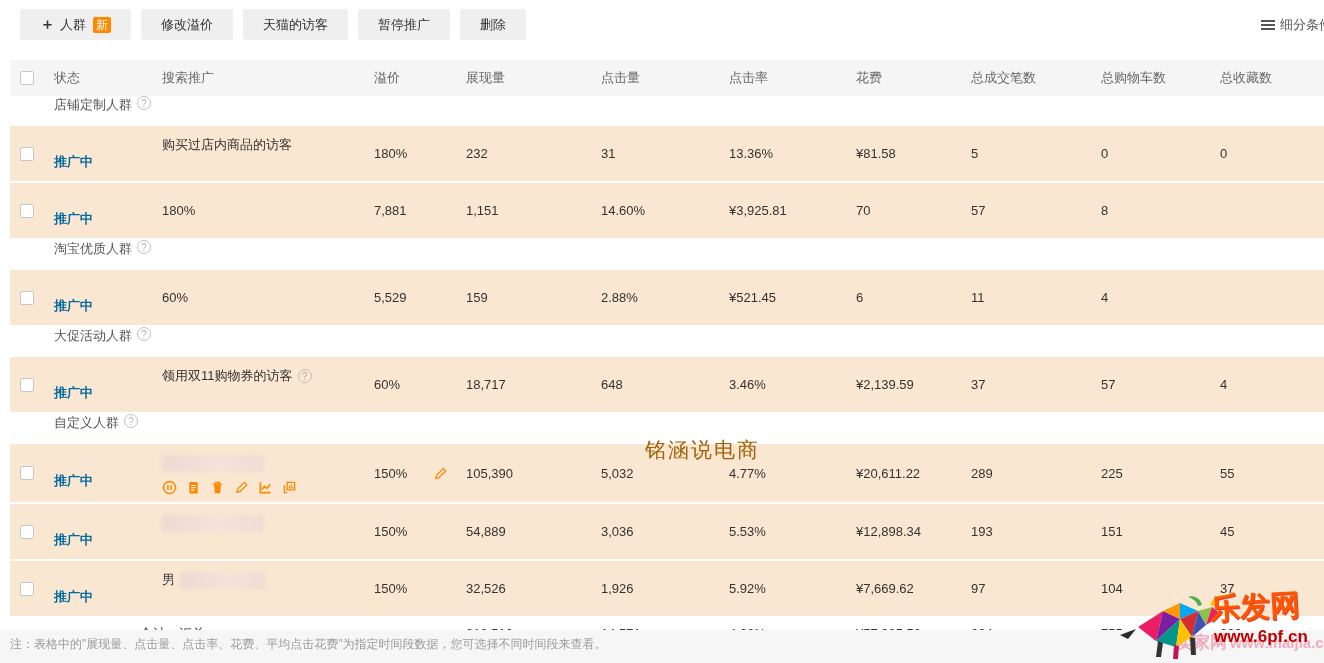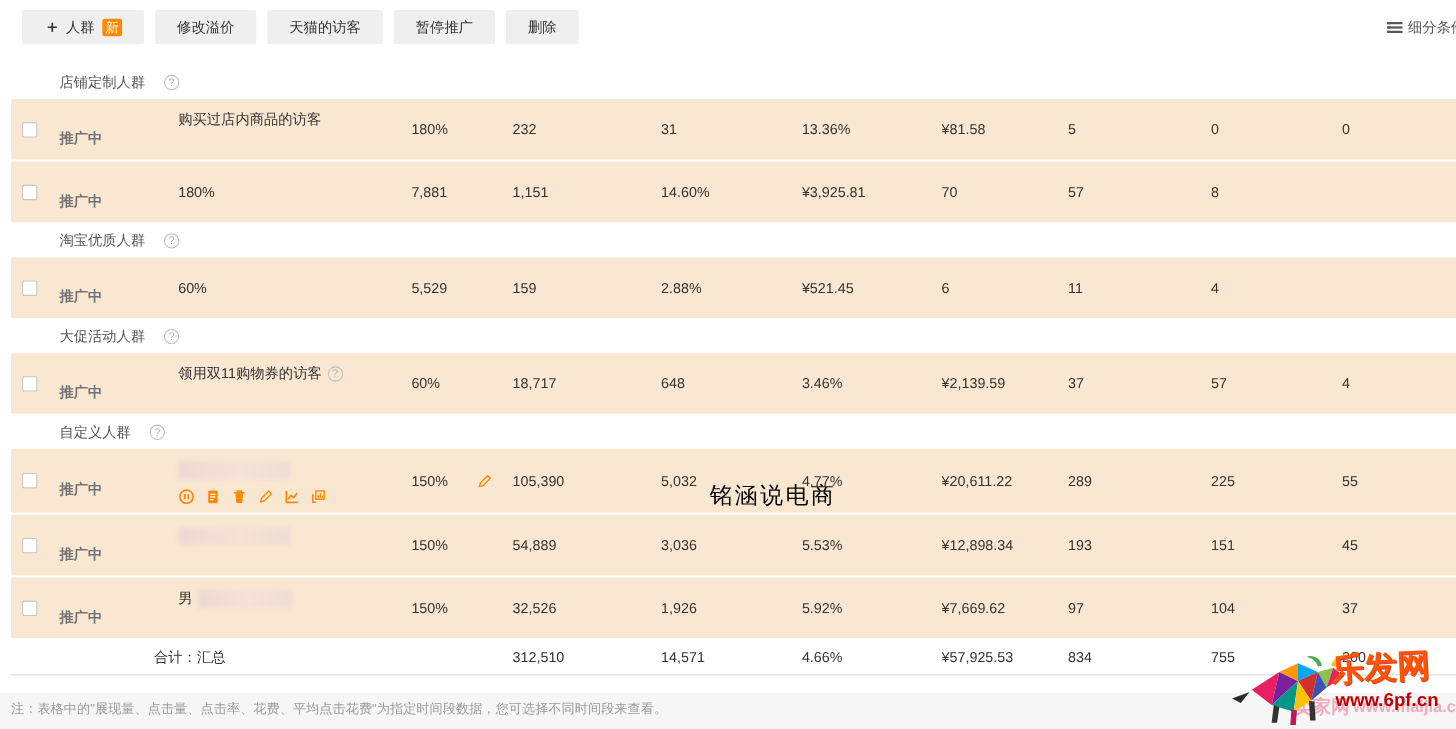--- a/index.html
+++ b/index.html
@@ -22,43 +22,43 @@
   }
   .segment { position:absolute; right:-8px; top:16px; display:flex; align-items:center; gap:5px; color:#555; cursor:pointer; }
   .list-ic { display:inline-block; width:14px; }
   .list-ic i { display:block; height:2px; margin:2px 0; background:#555; position:relative; }
   .list-ic i::before { content:""; position:absolute; left:0; top:0; width:3px; height:2px; background:#555; box-shadow:-1px 0 0 #fff; }
   
   .panel { margin-left:10px; }
   .grid { display:grid; grid-template-columns:44px 108px 212px 92px 135px 128px 127px 115px 130px 119px 1fr; align-items:center; }
   .thead { background:#f5f5f5; height:36px; color:#666; }
   .cbx { width:14px; height:14px; background:#fff; border:1px solid #c7c7c7; border-radius:2px; margin-left:10px; cursor:pointer; }
-  .section { height:30px; display:flex; align-items:center; gap:17px; padding-left:44px; background:#fff; color:#555; }
+  .section { height:30px; display:flex; gap:5px; padding-left:44px; background:#fff; color:#555; }
   .help {
     width:14px; height:14px; border:1px solid #c0c0c0; border-radius:50%; color:#b0b0b0;
     font-size:10px; display:inline-flex; align-items:center; justify-content:center; cursor:pointer; flex:none;
   }
   .row { background:#fae7d1; height:57px; border-bottom:2px solid #fff; }
   .row.tall { height:60px; }
-  .status { color:#737373; font-weight:bold;margin-top:16px; }
+  .status { color:#0369a1; font-weight:bold;margin-top:16px; }
   .namecell { align-self:start; padding-top:11px; line-height:1.3; position:relative; }
   .nameline { display:flex; align-items:center; gap:5px; }
   .redact { display:inline-block; width:102px; height:17px; border-radius:2px;
             background:linear-gradient(90deg,#edd9d2,#f5e2d8 55%,#efdcd3); filter:blur(2px); }
   .redact.small { width:86px; }
   .actions { display:flex; gap:9px; margin-top:8px; align-items:center; }
   .actions span { display:inline-flex; cursor:pointer; }
   .premiumcell { display:flex; align-items:center;text-align:center; }
   .edit-prem { margin-left:26px; display:inline-flex; cursor:pointer; }
   .total { background:#fff; height:32px; border-bottom:1px solid #d9d9d9; font-size:13px; }
   .total .lab { grid-column:2 / 4; padding-left:86px; }
   
   .footnote { position:absolute; left:0; bottom:0; width:100%; background:#f6f6f6; padding:6px 0 10px 10px; color:#9b9b9b; font-size:12px; }
   
-  .wm-red { position:absolute; left:645px; top:436px; color:#000000; font-size:21px; letter-spacing:2px;
+  .wm-red { position:absolute; left:645px; top:436px; color:#a16207; font-size:21px; letter-spacing:2px;
             font-family:"DejaVu Serif","Liberation Serif",serif; z-index:5; pointer-events:none; }
   .wm-corner { position:absolute; left:1118px; top:585px; width:210px; height:78px; z-index:6; pointer-events:none; }
   .wm-faint { position:absolute; color:rgba(238,110,140,.55); font-weight:bold; }
   .wm-site { position:absolute; left:92px; top:2px; color:#ff5400; font-size:30px; font-weight:bold;
              font-family:"DejaVu Serif","Liberation Serif",serif; transform:rotate(-3deg); text-shadow:1px 1px 0 #d43; }
   .wm-url { position:absolute; left:96px; top:42px; color:#c00000; font-size:17px; font-weight:bold;text-align:right; }
 </style>
 </head>
 <body>
 
@@ -76,20 +76,35 @@
     <span class="list-ic">
         <i></i>
         <i></i>
         <i></i>
       </span>
     <span>细分条件</span>
   </div>
 </div>
 
 <div class="panel">
+  <div class="grid thead">
+    <div>
+        <div class="cbx"></div>
+      </div>
+    <div>状态</div>
+    <div>搜索推广</div>
+    <div>溢价</div>
+    <div>展现量</div>
+    <div>点击量</div>
+    <div>点击率</div>
+    <div>花费</div>
+    <div>总成交笔数</div>
+    <div>总购物车数</div>
+    <div>总收藏数</div>
+  </div>
 
   <div id="tbody">
       <div class="section">
         <span>店铺定制人群</span>
         <span class="help">?</span>
       </div>
       <div class="grid row">
         <div>
           <div class="cbx"></div>
         </div>

